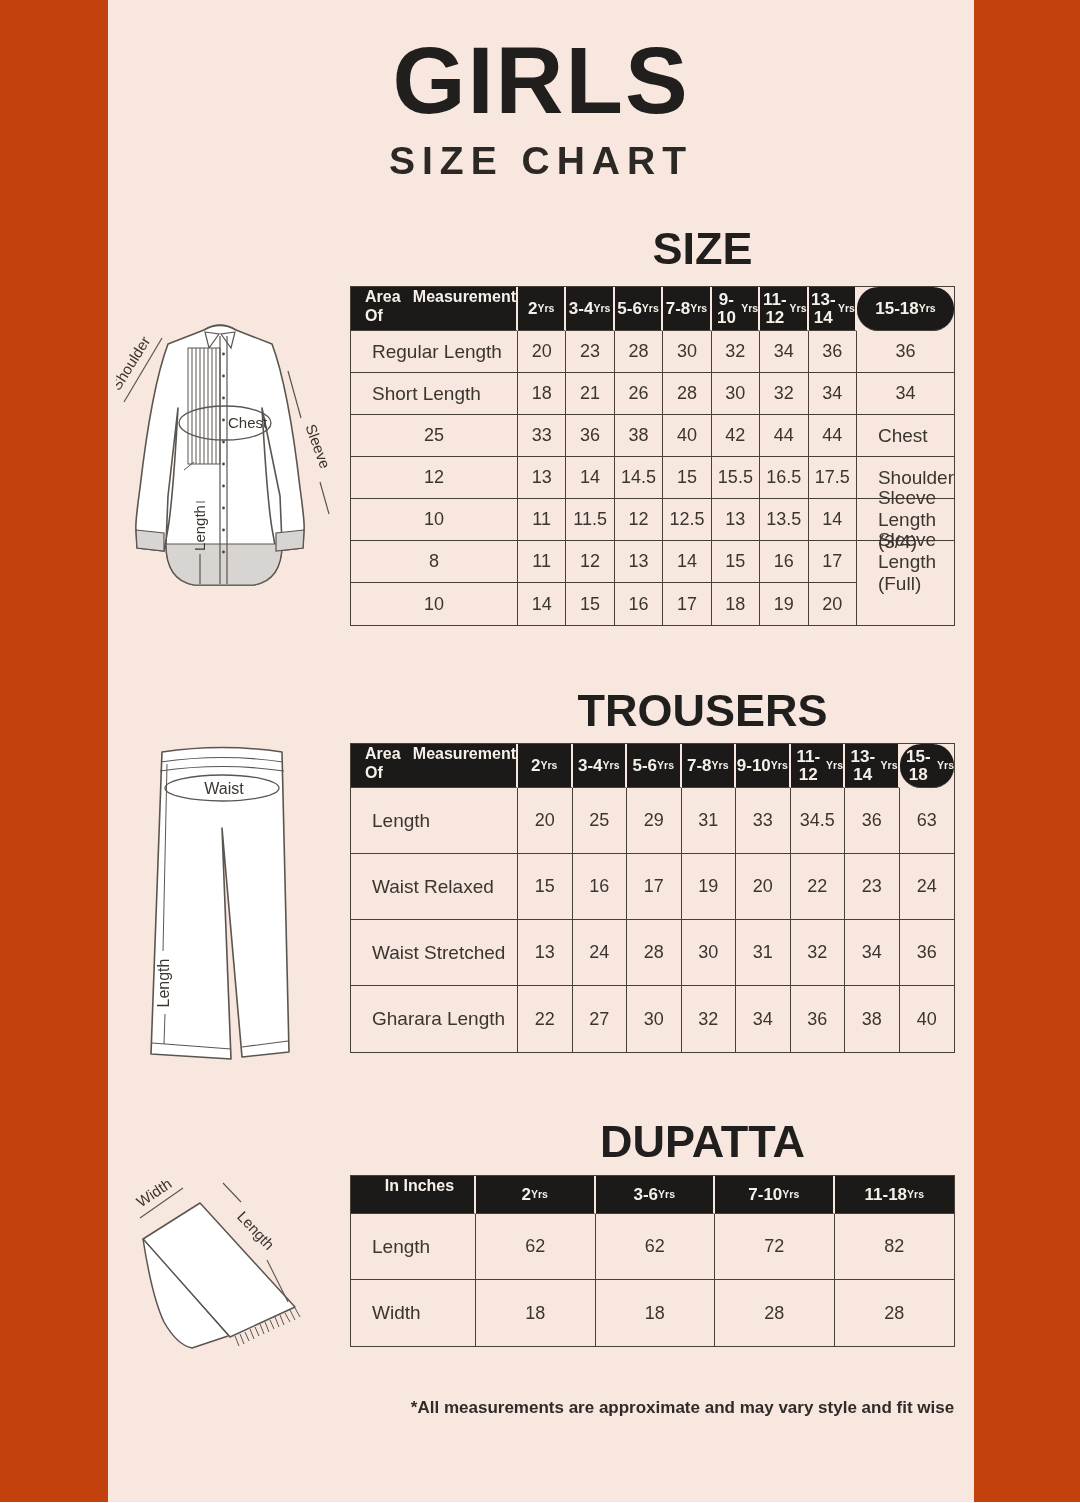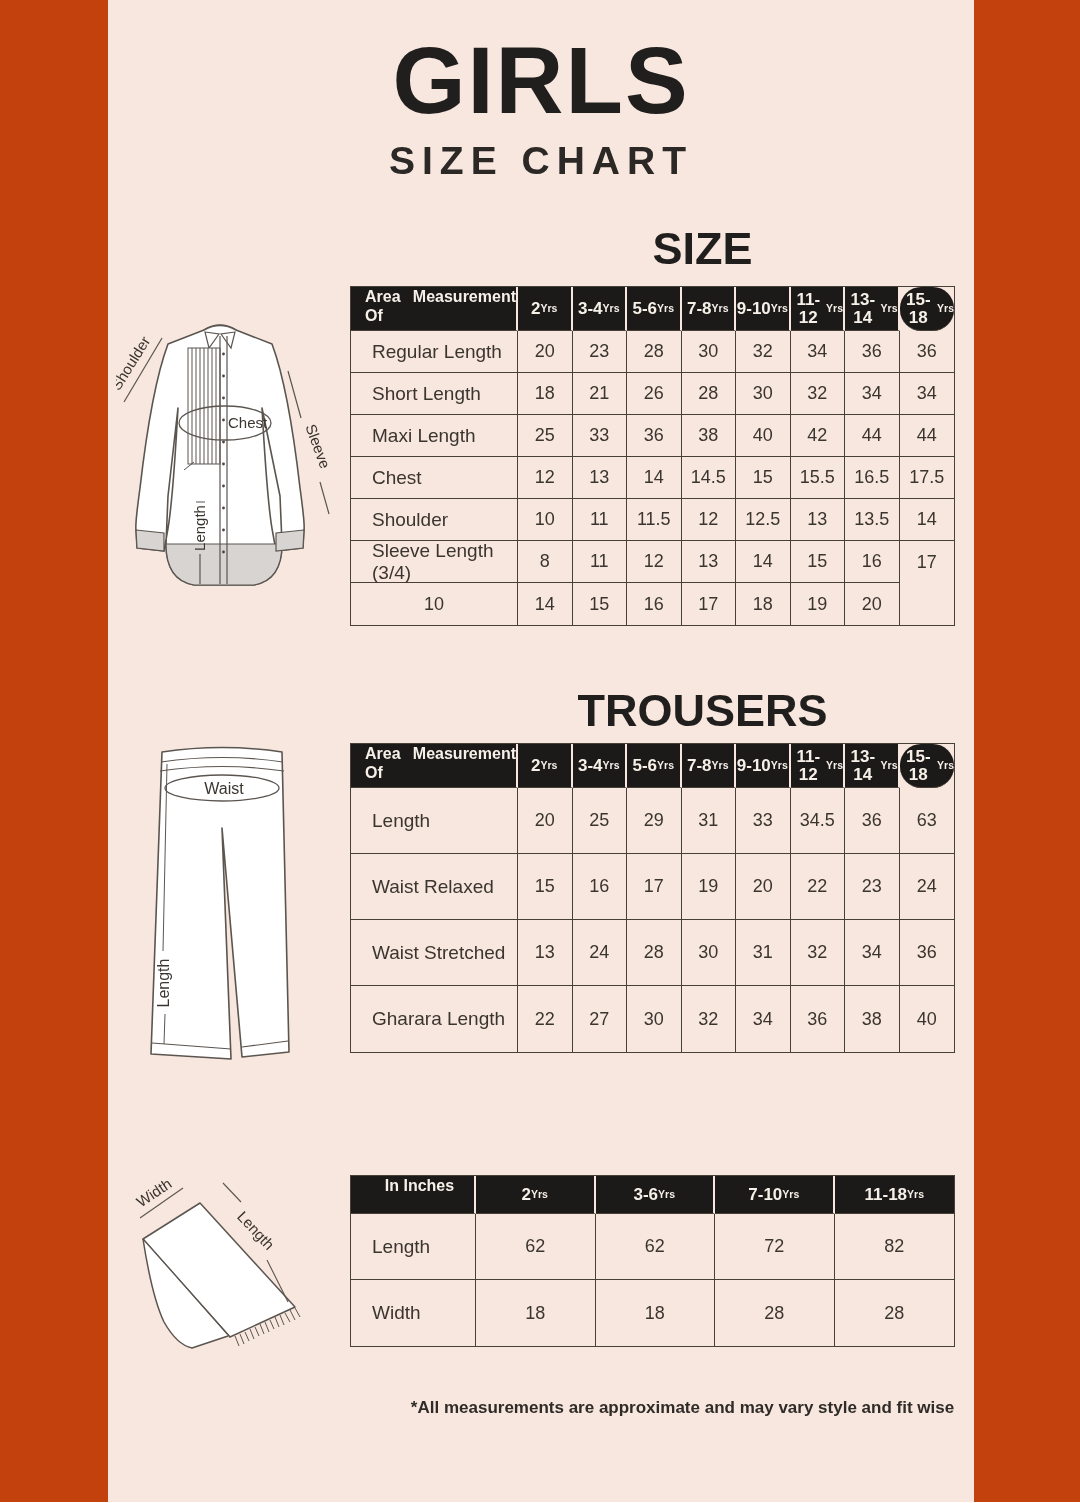--- a/index.html
+++ b/index.html
@@ -150,20 +150,21 @@
 
       <path d="M28,62 L71,32" stroke="var(--illus)" stroke-width="1.1"></path>
       <text transform="translate(45,41) rotate(-34)" text-anchor="middle" font-size="15">Width</text>
 
       <path d="M111,27 L129,46 M155,104 L176,146" stroke="var(--illus)" stroke-width="1.1"></path>
       <text transform="translate(140,78) rotate(47)" text-anchor="middle" font-size="15">Length</text>
     </svg>
 
     <div id="kurta-heading" class="section-heading">SIZE</div>
     <div id="trousers-heading" class="section-heading">TROUSERS</div>
+    <div id="dupatta-heading" class="section-heading">DUPATTA</div>
 
     <div class="size-table t-kurta t9">
         <div class="hcell hlabel">
           <span>Area Of</span>
           <span>Measurement</span>
         </div>
         <div class="hcell hage">
           <span class="num">2</span>
           <span class="unit">Yrs</span>
         </div>
@@ -206,21 +207,20 @@
         <div class="cell cval">36</div>
         <div class="cell clabel">Short Length</div>
         <div class="cell cval">18</div>
         <div class="cell cval">21</div>
         <div class="cell cval">26</div>
         <div class="cell cval">28</div>
         <div class="cell cval">30</div>
         <div class="cell cval">32</div>
         <div class="cell cval">34</div>
         <div class="cell cval">34</div>
-        <div class="cell clabel">Maxi Length</div>
         <div class="cell cval">25</div>
         <div class="cell cval">33</div>
         <div class="cell cval">36</div>
         <div class="cell cval">38</div>
         <div class="cell cval">40</div>
         <div class="cell cval">42</div>
         <div class="cell cval">44</div>
         <div class="cell cval">44</div>
         <div class="cell clabel">Chest</div>
         <div class="cell cval">12</div>
@@ -242,20 +242,21 @@
         <div class="cell cval">14</div>
         <div class="cell clabel">Sleeve Length (3/4)</div>
         <div class="cell cval">8</div>
         <div class="cell cval">11</div>
         <div class="cell cval">12</div>
         <div class="cell cval">13</div>
         <div class="cell cval">14</div>
         <div class="cell cval">15</div>
         <div class="cell cval">16</div>
         <div class="cell cval">17</div>
+        <div class="cell clabel">Sleeve Length (Full)</div>
         <div class="cell cval">10</div>
         <div class="cell cval">14</div>
         <div class="cell cval">15</div>
         <div class="cell cval">16</div>
         <div class="cell cval">17</div>
         <div class="cell cval">18</div>
         <div class="cell cval">19</div>
         <div class="cell cval">20</div>
       </div>
     <div class="size-table t-trousers t9">

